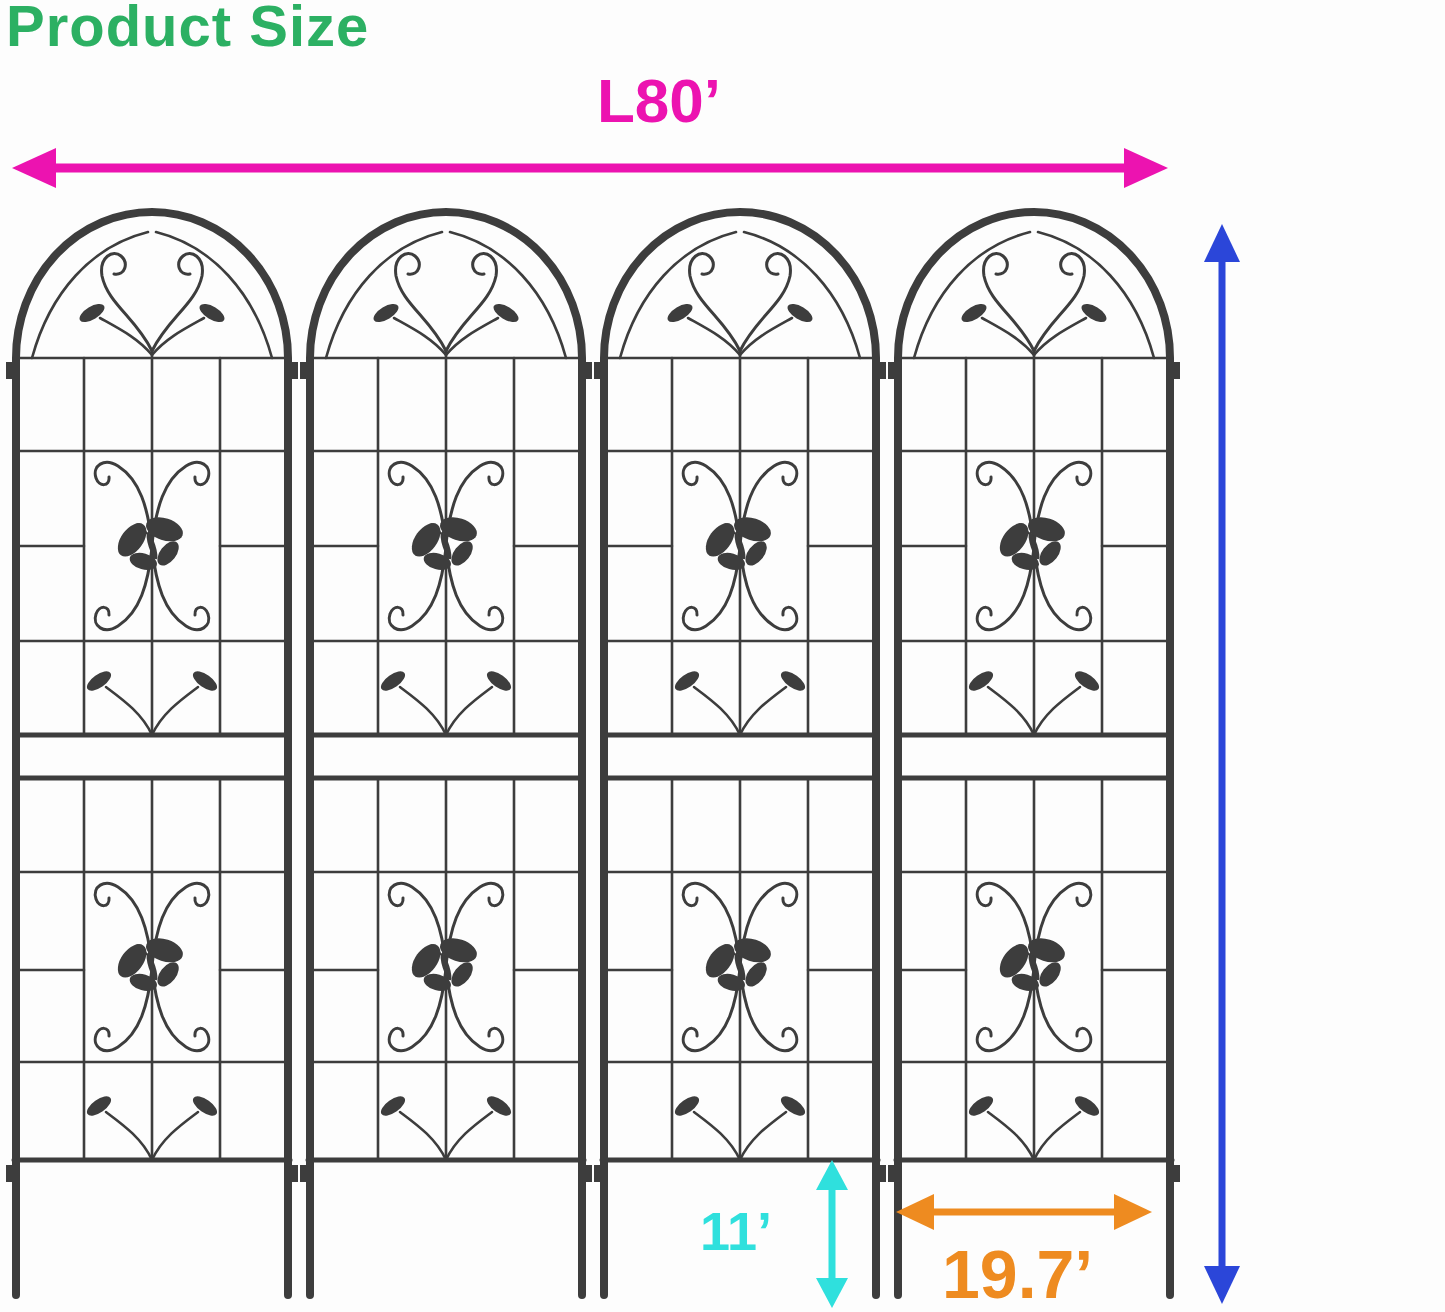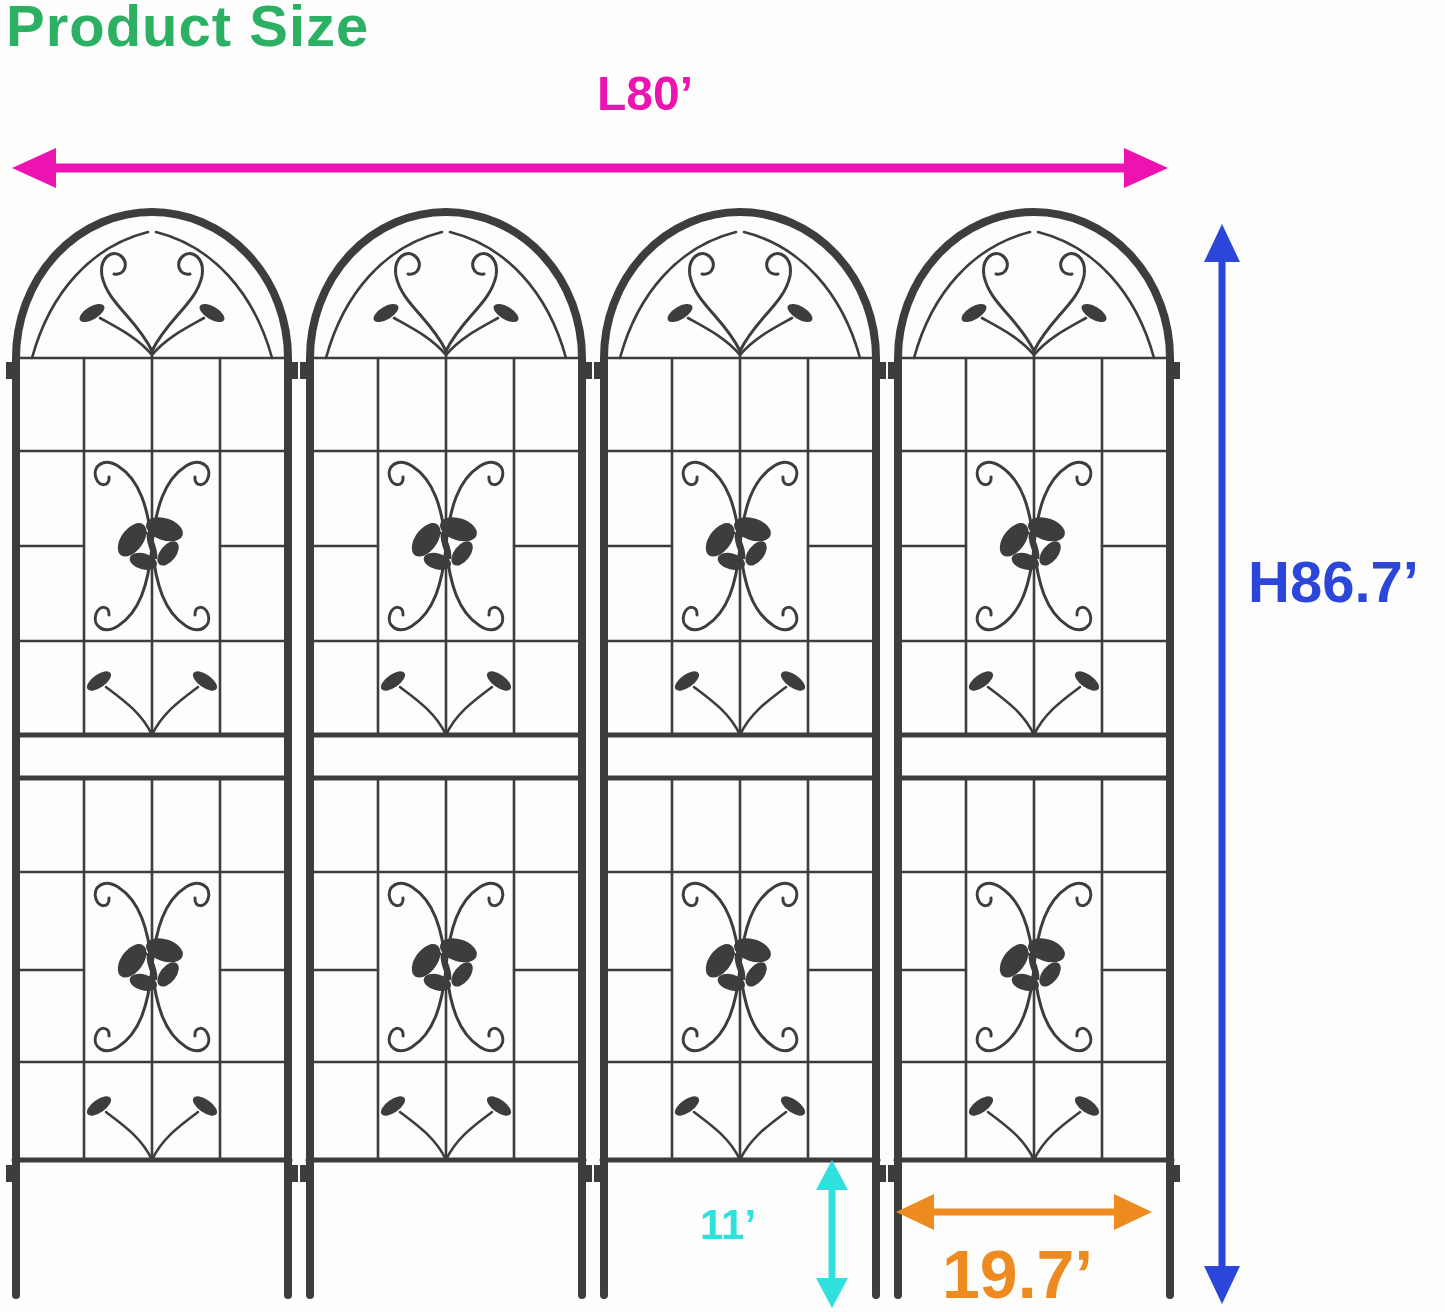--- a/index.html
+++ b/index.html
@@ -12,23 +12,23 @@
   }
   .page-title{
     position:absolute;left:6px;top:-8px;
     font-size:58px;font-weight:700;letter-spacing:1px;
     color:var(--title-green,#2cb06a);
   }
   .dim-label{
     position:absolute;font-weight:700;line-height:1;
     white-space:nowrap;
   }
-  .dim-length {left:597px;top:70px;  font-size:48px;color:var(--magenta,#ec13b0);}
+  .dim-length {left:597px;top:70px;  font-size:62px;color:var(--magenta,#ec13b0);}
   .dim-height {left:1248px;top:553px;font-size:58px;color:var(--blue,#2b46d9);}
-  .dim-stake  {left:700px;top:1204px;font-size:42px;color:var(--cyan,#2fe0dd);}
+  .dim-stake  {left:700px;top:1204px;font-size:54px;color:var(--cyan,#2fe0dd);}
   .dim-width  {left:942px;top:1240px;font-size:68px;color:var(--orange,#ee8b20);}
 
   svg.arrow{position:absolute;overflow:visible;}
   .arrow-magenta line{stroke:var(--magenta,#ec13b0);stroke-width:9;}
   .arrow-magenta polygon{fill:var(--magenta,#ec13b0);}
   .arrow-blue line{stroke:var(--blue,#2b46d9);stroke-width:7;}
   .arrow-blue polygon{fill:var(--blue,#2b46d9);}
   .arrow-cyan line{stroke:var(--cyan,#2fe0dd);stroke-width:7;}
   .arrow-cyan polygon{fill:var(--cyan,#2fe0dd);}
   .arrow-orange line{stroke:var(--orange,#ee8b20);stroke-width:7;}
@@ -151,21 +151,20 @@
   <svg class="panel" style="left:300px;" viewBox="0 0 292 1092">
       <use href="#panelDef"></use>
     </svg>
   <svg class="panel" style="left:594px;" viewBox="0 0 292 1092">
       <use href="#panelDef"></use>
     </svg>
   <svg class="panel" style="left:888px;" viewBox="0 0 292 1092">
       <use href="#panelDef"></use>
     </svg>
 
-  <div class="dim-label dim-height">H86.7’</div>
   <svg class="arrow arrow-blue" style="left:1198px;top:222px;" width="48" height="1084">
     <line x1="24" y1="34" x2="24" y2="1050"></line>
     <polygon points="24,2 6,40 42,40"></polygon>
     <polygon points="24,1082 6,1044 42,1044"></polygon>
   </svg>
 
   <div class="dim-label dim-stake">11’</div>
   <svg class="arrow arrow-cyan" style="left:810px;top:1158px;" width="44" height="152">
     <line x1="22" y1="28" x2="22" y2="124"></line>
     <polygon points="22,2 6,32 38,32"></polygon>

